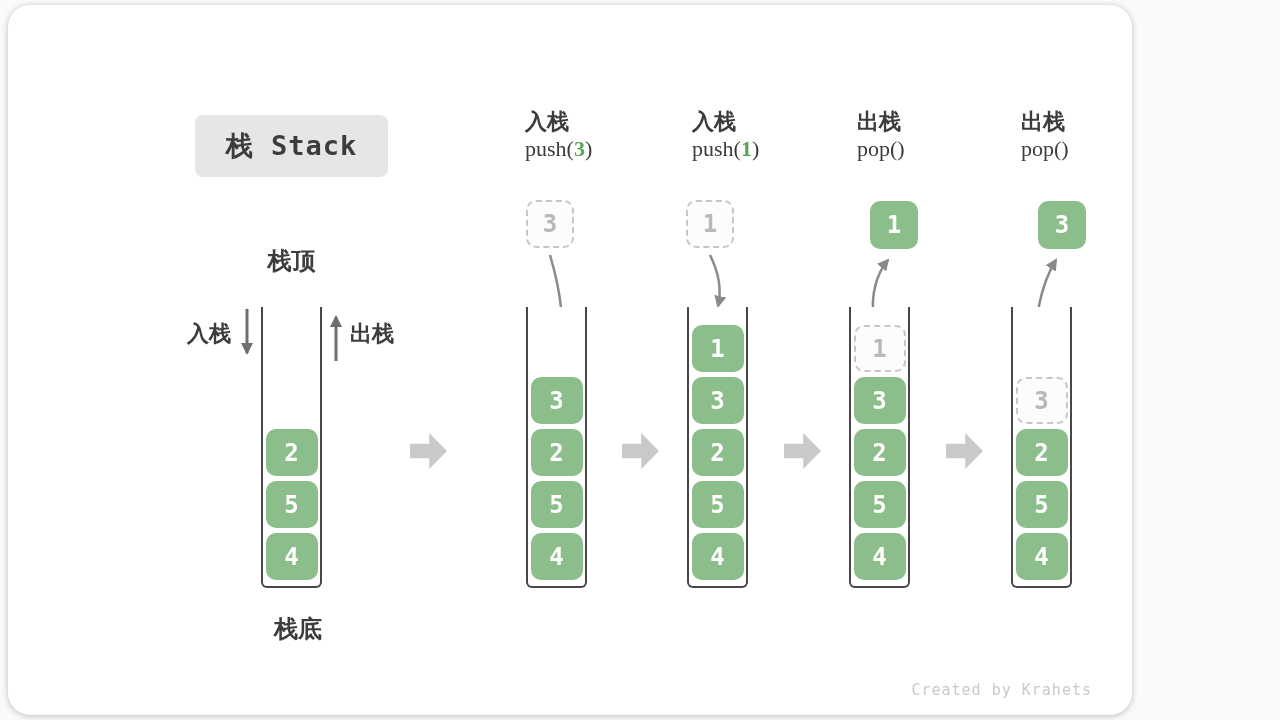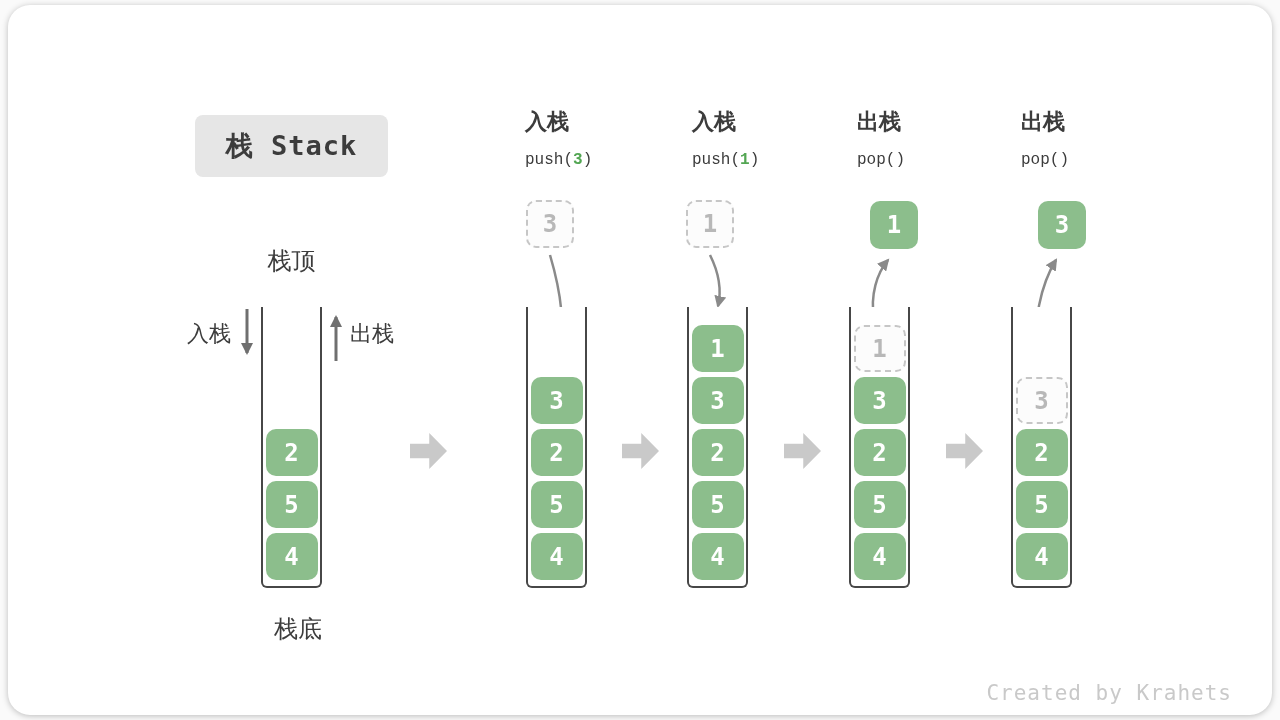--- a/index.html
+++ b/index.html
@@ -7,21 +7,21 @@
   body {
     position: relative;
     background: #fafafa;
     font-family: "Liberation Sans", sans-serif;
     overflow: hidden;
   }
 
   .card {
     position: absolute;
     left: 8px; top: 5px;
-    width: 1264px; height: 710px;
+    width: 1124px; height: 710px;
     background: #ffffff;
     border-radius: 22px;
     box-shadow: 0 1px 6px rgba(0,0,0,0.25);
   }
 
   
   .title-box {
     position: absolute;
     left: 187px; top: 110px;
     width: 193px; height: 62px;
@@ -37,32 +37,31 @@
 
   
   .op-header { position: absolute; top: 104px; }
   .op-cn {
     font-weight: 700;
     font-size: 22px;
     color: var(--text-dark, #3c3c3c);
     line-height: 26px;
   }
   .op-code {
-    margin-top: 11px;
-    font-family: Liberation Mono, monospace;
-    font-size: 16px;
+    font-family: Liberation Serif, serif;
+    font-size: 22px;
     color: var(--text-dark, #3c3c3c);
     line-height: 28px;
   }
   .code-val { color: var(--code-green, #53a653); font-weight: 700; }
 
   
   .lbl {
     position: absolute;
-    font-weight: 400;
+    font-weight: 700;
     font-size: 24px;
     color: var(--text-dark, #3c3c3c);
   }
   .lbl-top    { left: 253px; top: 240px; width: 61px; text-align: center; }
   .lbl-bottom { left: 253px; top: 608px; width: 61px; text-align: right; }
   .lbl-push   { left: 150px; top: 314px; width: 73px; text-align: right; font-size: 22px; }
   .lbl-pop    { left: 342px; top: 314px; width: 73px; text-align: left;  font-size: 22px; }
 
   
   .stack {
@@ -146,21 +145,21 @@
     position: absolute;
     left: 0; top: 0;
     width: 1280px; height: 720px;
     pointer-events: none;
   }
 
   .watermark {
     position: absolute;
     right: 40px; top: 676px;
     font-family: "DejaVu Sans Mono", monospace;
-    font-size: 21px;
+    font-size: 15px;
     letter-spacing: 1px;
     color: var(--watermark-gray, #c9c9c9);
   }
 </style>
 </head>
 <body>
 
 <div class="card">
 
   <div class="title-box">

